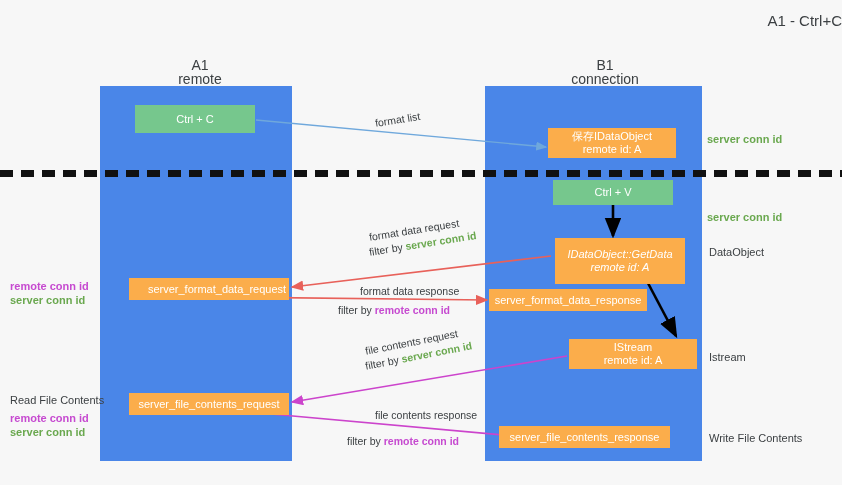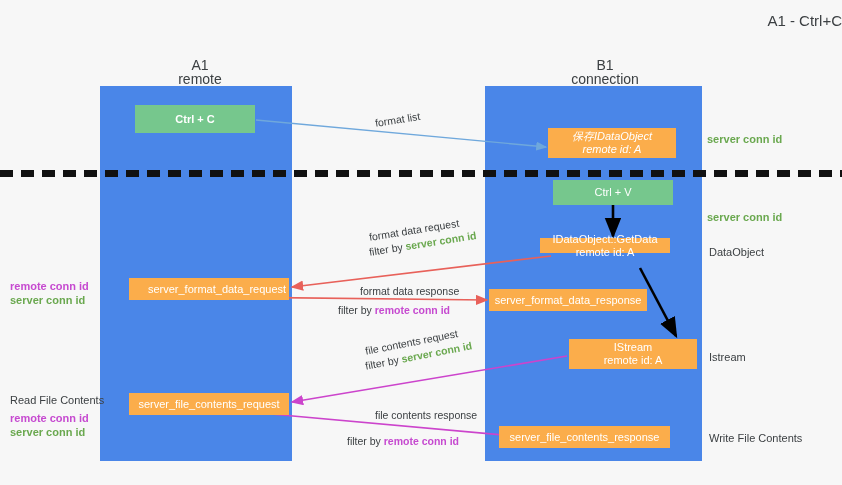--- a/index.html
+++ b/index.html
@@ -112,28 +112,28 @@
 
     <line x1="137" y1="296" x2="487" y2="300" stroke="#e8615a" stroke-width="1.6" marker-end="url(#ahRed)"></line>
 
     <line x1="567" y1="356" x2="292" y2="402" stroke="#cc44cc" stroke-width="1.6" marker-end="url(#ahMag)"></line>
 
     <line x1="137" y1="402" x2="525" y2="437" stroke="#cc44cc" stroke-width="1.6" marker-end="url(#ahMag)"></line>
   </svg>
 
   <div class="abs dashed"></div>
 
-  <div class="abs box green" style="left:135px;top:105px;width:120px;height:28px;font-weight:bold;">Ctrl + C</div>
+  <div class="abs box green" style="left:135px;top:105px;width:120px;height:28px;">Ctrl + C</div>
 
-  <div class="abs box orange" style="left:548px;top:128px;width:128px;height:30px;font-style:italic;">保存IDataObject
+  <div class="abs box orange" style="left:548px;top:128px;width:128px;height:30px;">保存IDataObject
 remote id: A</div>
 
   <div class="abs box green" style="left:553px;top:180px;width:120px;height:25px;">Ctrl + V</div>
 
-  <div class="abs box orange" style="left:540px;top:238px;width:130px;height:15px;">IDataObject::GetData
+  <div class="abs box orange" style="left:555px;top:238px;width:130px;height:46px;font-style:italic;">IDataObject::GetData
 remote id: A</div>
 
   <div class="abs box orange" style="left:129px;top:278px;width:160px;height:22px;padding-left:20px;">server_format_data_request</div>
 
   <div class="abs box orange" style="left:489px;top:289px;width:158px;height:22px;">server_format_data_response</div>
 
   <div class="abs box orange" style="left:569px;top:339px;width:128px;height:30px;">IStream
 remote id: A</div>
 
   <div class="abs box orange" style="left:129px;top:393px;width:160px;height:22px;">server_file_contents_request</div>

